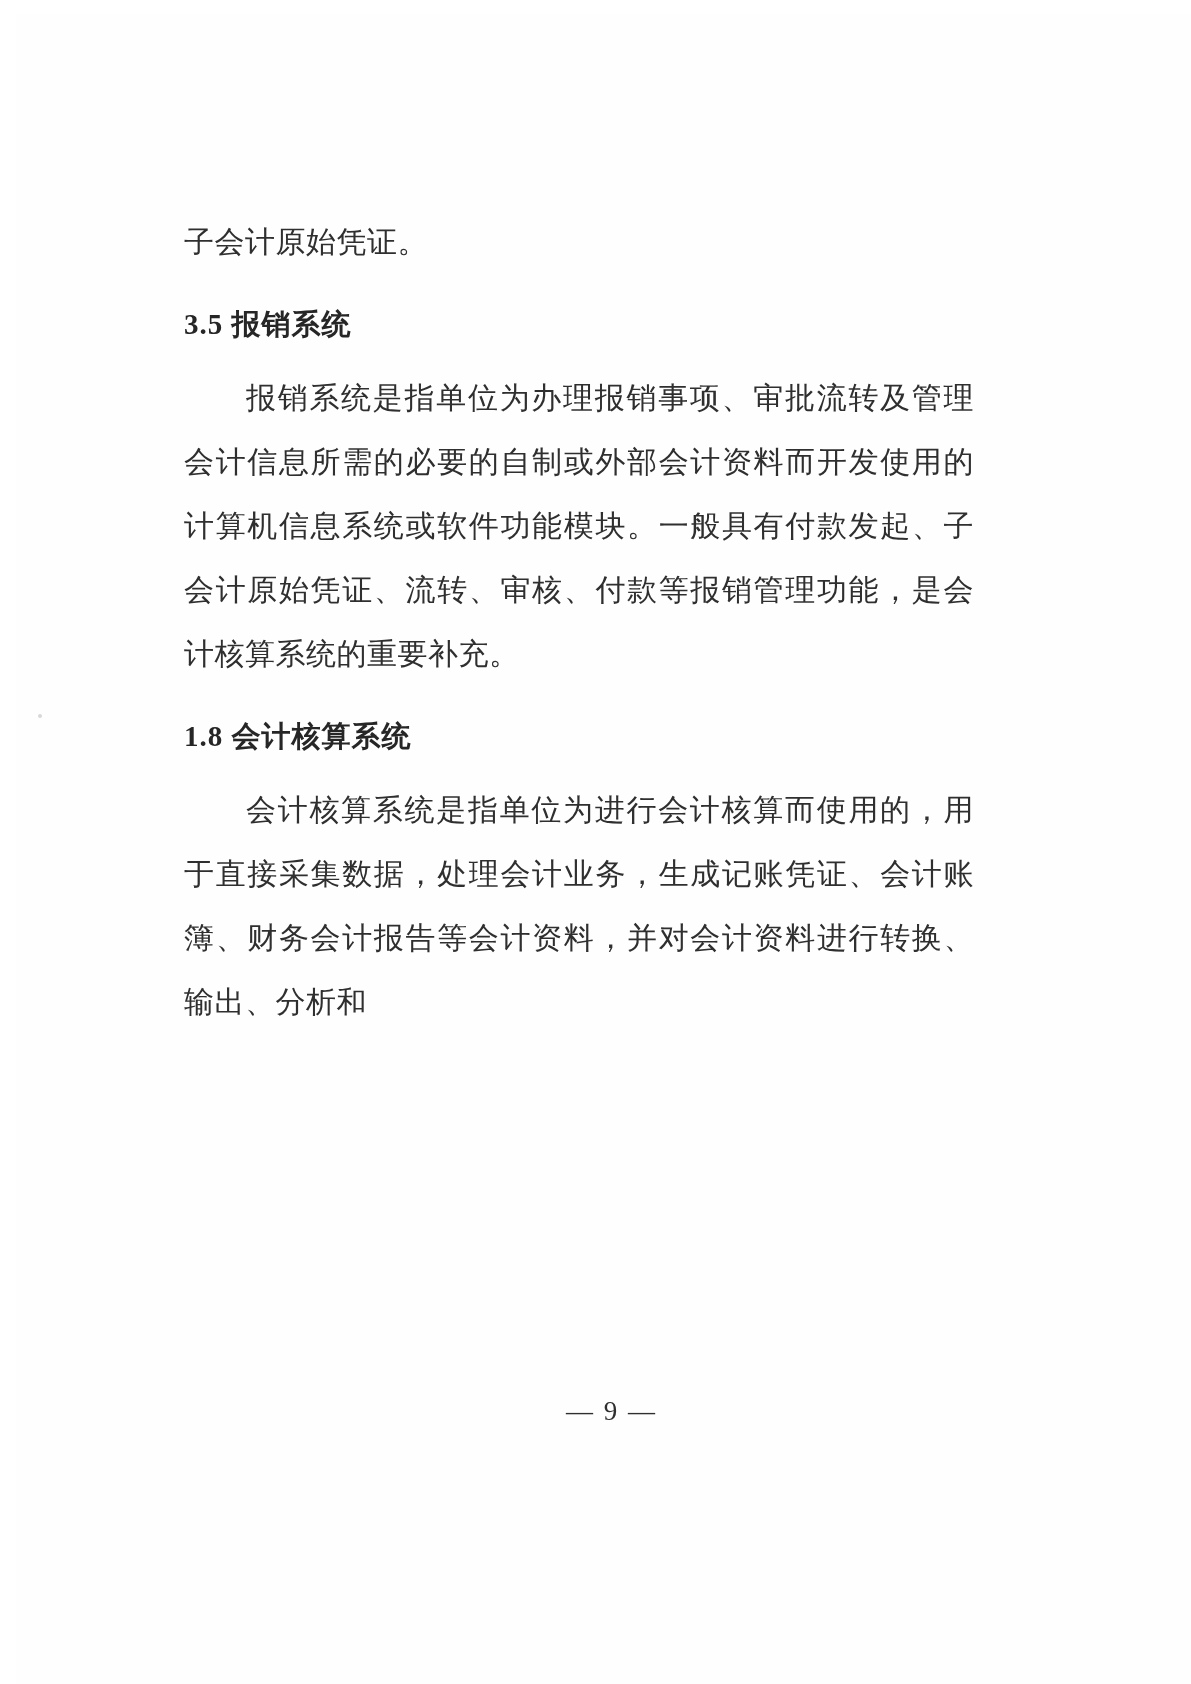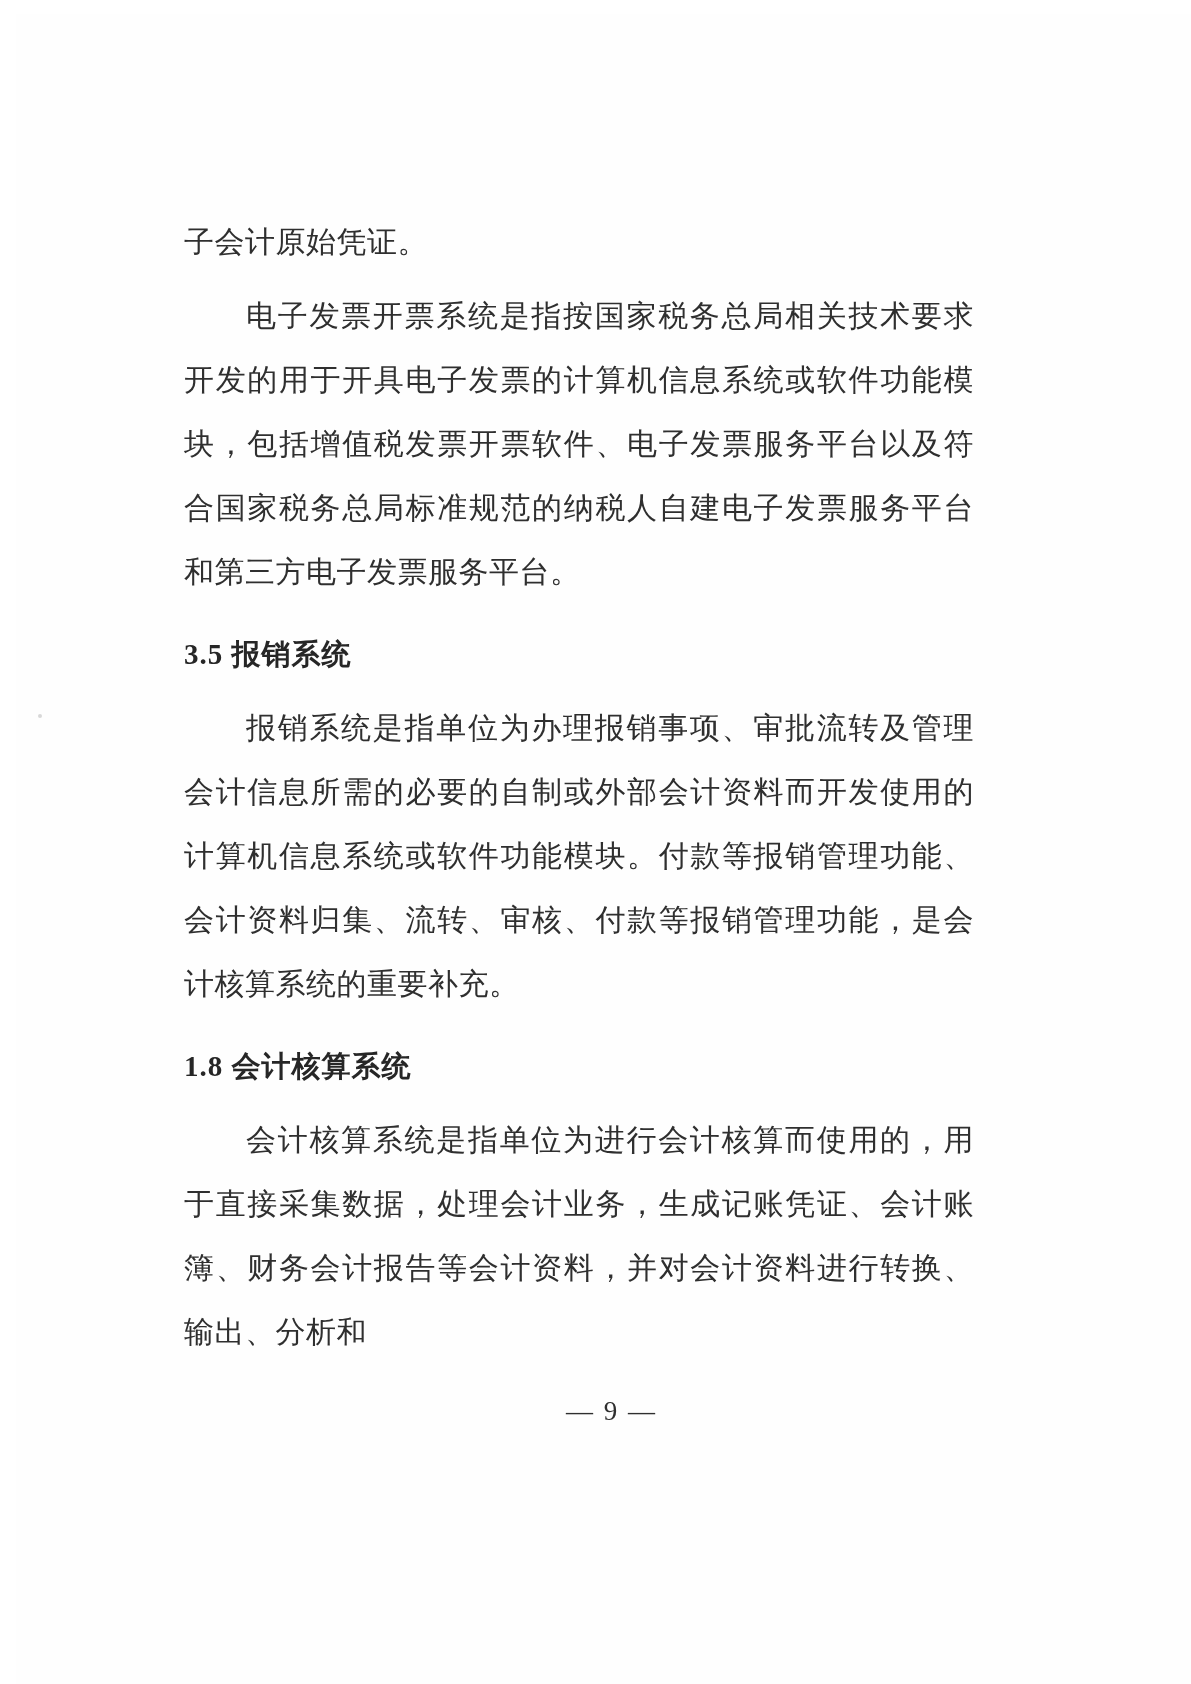--- a/index.html
+++ b/index.html
@@ -87,27 +87,26 @@
 
 <div class="page">
 
   <span class="dot-mark"></span>
 
   <div class="content">
 
     <p class="para tail-line">子会计原始凭证。</p>
 
 
-    <p class="para body gap-after-heading">电子发票开票系统是指按国家税务总局相关技术要求开发的用于开具电子发票的计算机信息系统或软件功能模块，包括增值税发票开票软件、电子发票服务平台以及符合国家税务总局标准规范的纳税人自建电子发票服务平台和第三方电子发票服务平台。</p>
 
 
 
     <h2 class="heading gap-before-heading">3.5  报销系统</h2>
 
-    <p class="para body gap-after-heading">报销系统是指单位为办理报销事项、审批流转及管理会计信息所需的必要的自制或外部会计资料而开发使用的计算机信息系统或软件功能模块。付款等报销管理功能、会计资料归集、流转、审核、付款等报销管理功能，是会计核算系统的重要补充。</p>
+    <p class="para body gap-after-heading">报销系统是指单位为办理报销事项、审批流转及管理会计信息所需的必要的自制或外部会计资料而开发使用的计算机信息系统或软件功能模块。一般具有付款发起、子会计原始凭证、流转、审核、付款等报销管理功能，是会计核算系统的重要补充。</p>
 
     <h2 class="heading gap-before-heading">1.8  会计核算系统</h2>
 
     <p class="para body gap-after-heading">会计核算系统是指单位为进行会计核算而使用的，用于直接采集数据，处理会计业务，生成记账凭证、会计账簿、财务会计报告等会计资料，并对会计资料进行转换、输出、分析和</p>
 
   </div>
 
   <div class="page-number">— 9 —</div>
 
 </div>

